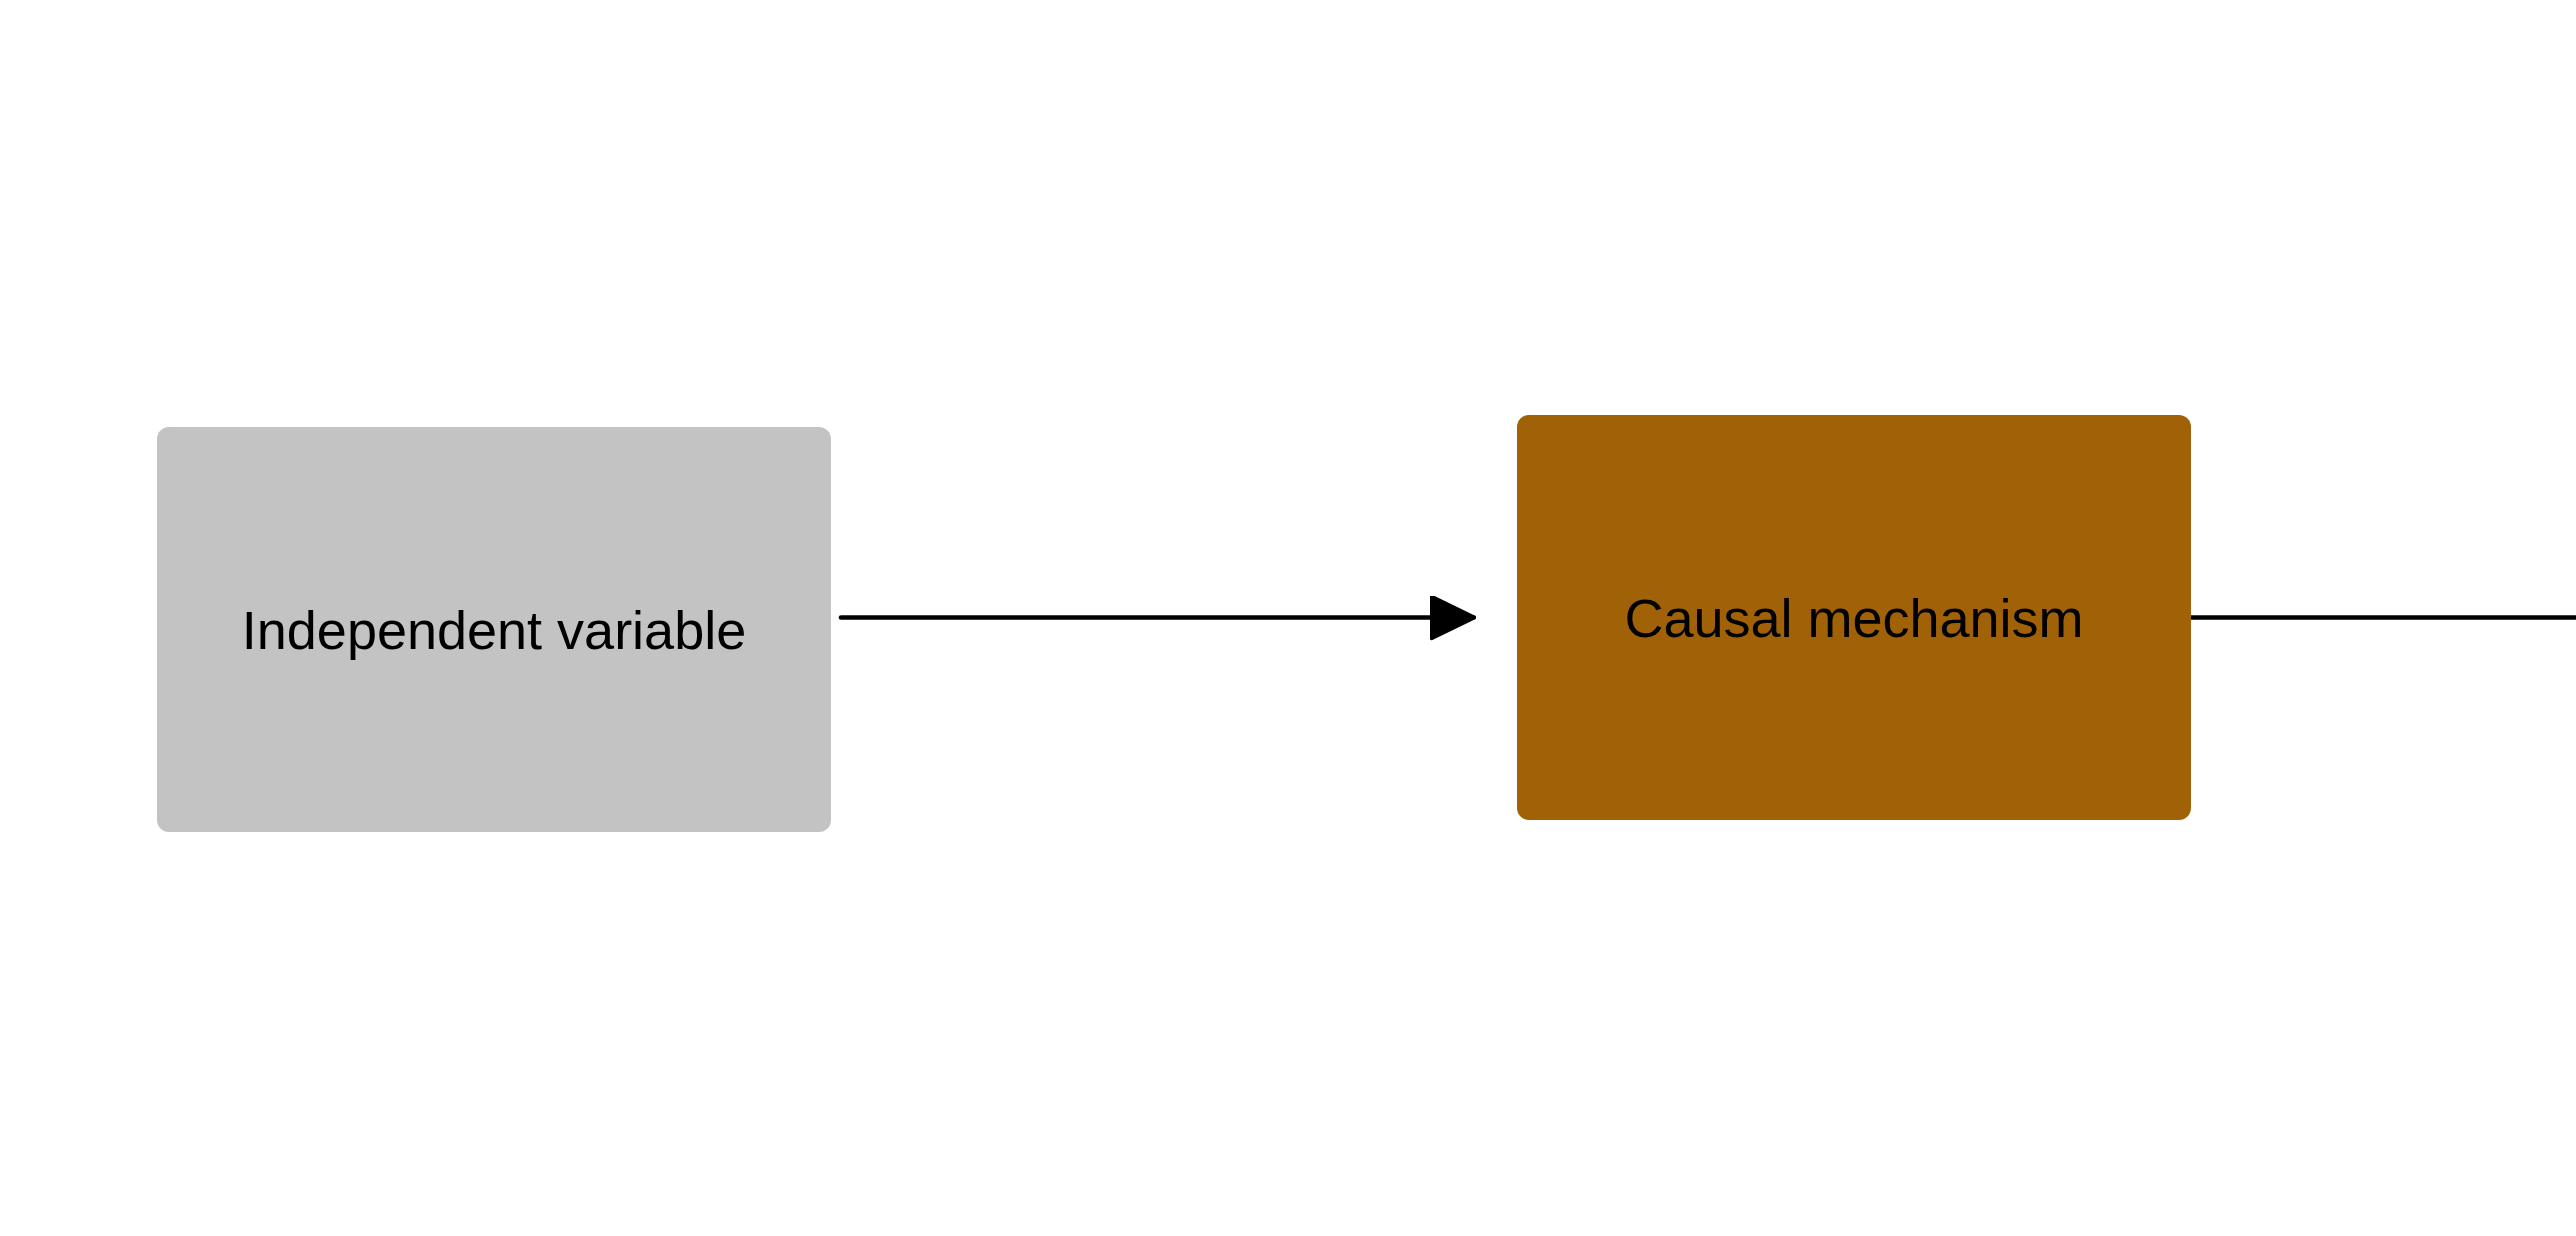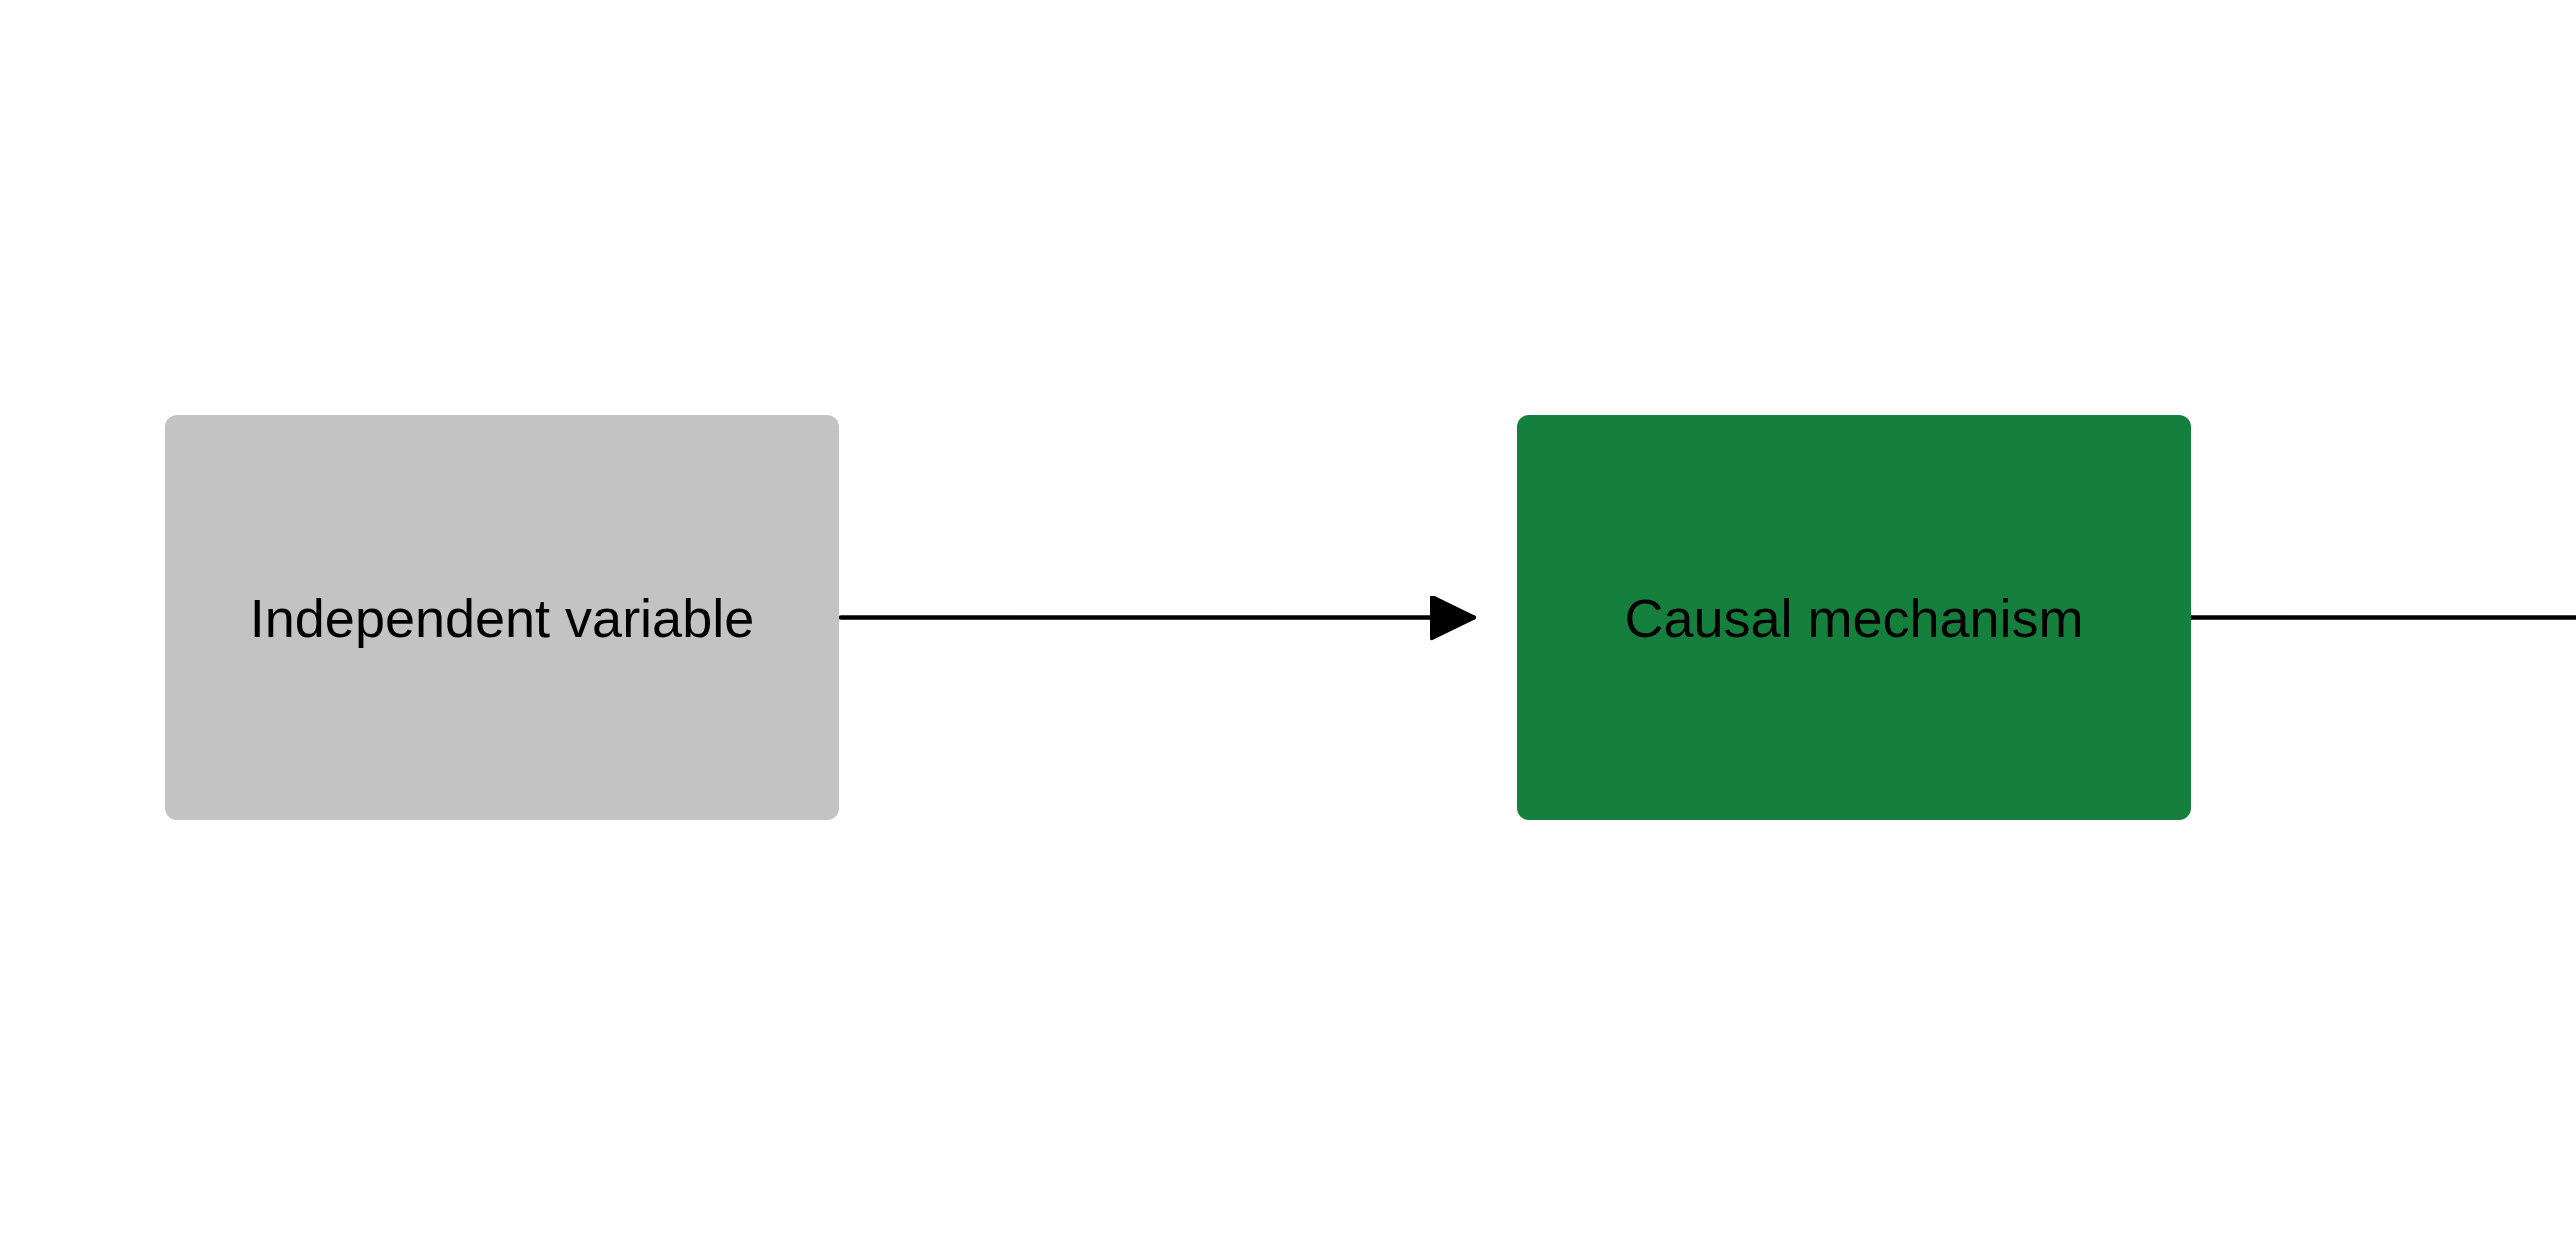--- a/index.html
+++ b/index.html
@@ -28,21 +28,21 @@
   }
   .node-label {
     font-family: "Liberation Sans", sans-serif;
     font-size: 54px;
     line-height: 1;
     color: #000000;
     white-space: nowrap;
     letter-spacing: 0px;
     font-weight: 400;
   }
-  #node-independent { left: 165px;  background: #c3c3c3; }
+  #node-independent { left: 157px;  background: #c3c3c3; margin-top: 12px; }
   #node-causal      { left: 1517px; background: #dedede; }
 
   .edge-layer {
     position: absolute;
     left: 0;
     top: 0;
     width: 3709px;
     height: 1236px;
     pointer-events: none;
   }
@@ -65,18 +65,18 @@
 
     <g>
       <line x1="4251" y1="1199" x2="5488" y2="1199" stroke="#000000" stroke-width="9" stroke-linecap="round" marker-end="url(#arrow-solid)"></line>
     </g>
   </svg>
 
   <div class="node" id="node-independent" style="background: rgb(195, 195, 195);">
     <span class="node-label" style="color: rgb(0, 0, 0);">Independent variable</span>
   </div>
 
-  <div class="node" id="node-causal" style="background: #15803d;">
+  <div class="node" id="node-causal" style="background: #a16207;">
     <span class="node-label" style="color: rgb(0, 0, 0);">Causal mechanism</span>
   </div>
 
 </div>
 
 
 </body></html>

